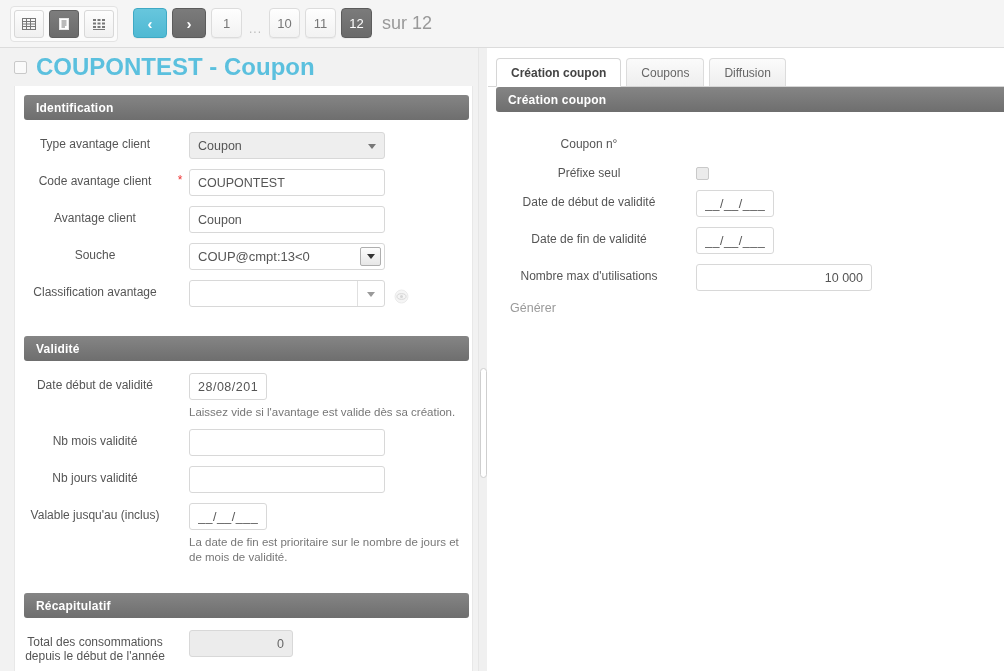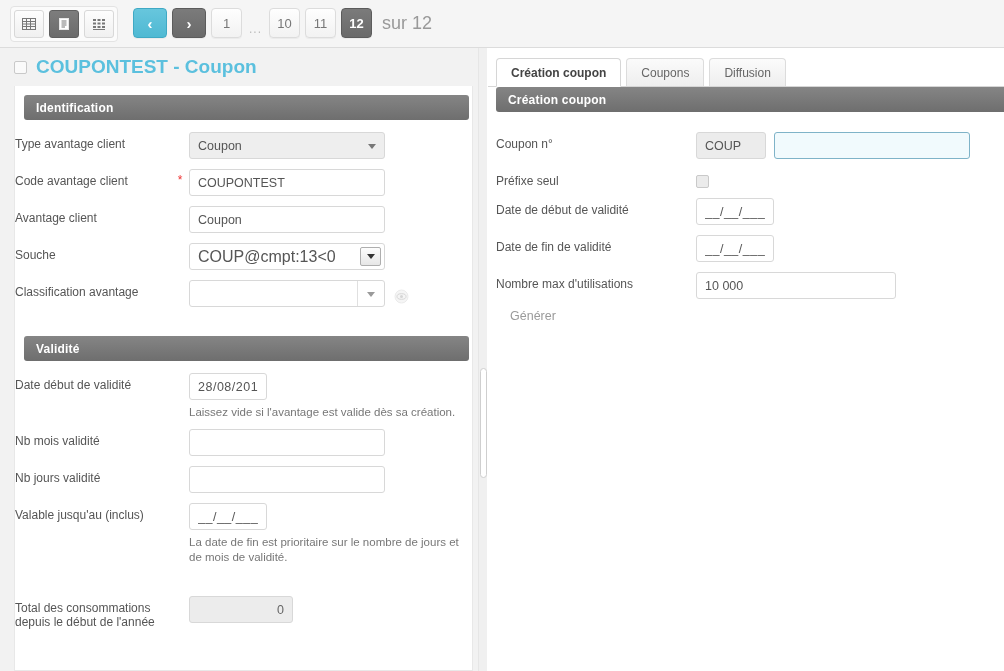--- a/index.html
+++ b/index.html
@@ -67,21 +67,21 @@
   }
   .pg.next {
     background: linear-gradient(#7b7b7b, #6a6a6a);
     border-color: #5c5c5c;
     color: #fff; font-size: 15px; font-weight: bold;
     width: 34px; min-width:34px;
   }
   .pg.current {
     background: linear-gradient(#7b7b7b, #6a6a6a);
     border-color: #5c5c5c;
-    color: #fff; font-weight: bold;
+    color: #fff; font-weight: normal;
   }
   .pg-ellipsis {
     color: #bbb; letter-spacing:1px; padding: 0 2px; font-size: 12px;
     align-self: flex-end; padding-bottom: 4px;
   }
   .pg-total {
     color: #999; font-size: 18px; margin-left: 5px;
   }
 
   
@@ -102,21 +102,21 @@
   #record-title-bar .cb {
     width: 13px; height: 13px;
     border: 1px solid #c9c9c9;
     background: #fafafa;
     border-radius: 2px;
     margin-right: 9px;
     cursor: pointer;
   }
   #record-title {
     color: #5bc0de;
-    font-size: 19px;
+    font-size: 24px;
     font-weight: bold;
   }
 
   .form-card {
     position: absolute; left: 14px; top: 38px;
     width: 459px;
     background: #fff;
     border: 1px solid #e8e8e8;
     border-top: none;
     min-height: 585px;
@@ -135,21 +135,21 @@
   }
   .rows { padding: 12px 0 10px 0; }
   .row {
     display: flex;
     align-items: flex-start;
     margin-bottom: 10px;
     padding: 0 12px 0 0;
   }
   .lbl {
     width: 160px;
-    text-align: left;
+    text-align: center;
     font-size: 12px;
     color: #555;
     padding-top: 5px;
     line-height: 14px;
     flex: 0 0 160px;
   }
   .req {
     color: #e33;
     width: 10px;
     flex: 0 0 10px;
@@ -198,21 +198,21 @@
     border-top: 5px solid #777;
   }
   .combo {
     width: 196px; height: 27px;
     border: 1px solid #d8d8d8;
     border-radius: 3px;
     background: #fff;
     position: relative;
     display: flex; align-items: center;
     padding: 0 30px 0 8px;
-    font-size: 16px;
+    font-size: 13px;
     color: #555;
   }
   .combo .btnbox {
     position: absolute; right: 3px; top: 3px;
     width: 21px; height: 19px;
     border: 1px solid #aeaeae;
     border-radius: 2px;
     background: linear-gradient(#fdfdfd, #e6e6e6);
     display: flex; align-items: center; justify-content: center;
     cursor: pointer;
@@ -330,21 +330,22 @@
   .inline { display: flex; align-items: center; }
   .chk {
     width: 13px; height: 13px;
     border: 1px solid #c9c9c9;
     background: #ebebeb;
     border-radius: 2px;
     margin-top: 6px;
     cursor: pointer;
   }
   .txt.num {
-    width: 200px;
+    width: 176px;
+    text-align: right;
   }
   .link-gen {
     margin-left: 14px;
     margin-top: 2px;
     font-size: 12.5px;
     color: #9a9a9a;
     cursor: pointer;
   }
 </style>
 </head>
@@ -511,20 +512,21 @@
       <div class="row">
         <div class="lbl">Valable jusqu'au (inclus)</div>
         <div class="nospace"></div>
         <div class="ctl">
           <input class="txt date" type="text" value="__/__/____" style="">
         </div>
       </div>
       <div class="hint">La date de fin est prioritaire sur le nombre de jours et de mois de validité.</div>
     </div>
 
+    <div class="sect-header">Récapitulatif</div>
     <div class="rows">
       <div class="row">
         <div class="lbl">Total des consommations depuis le début de l'année</div>
         <div class="nospace"></div>
         <div class="ctl">
           <input class="txt readonly num" style="text-align: right; width: 104px;" type="text" readonly="" value="0">
         </div>
       </div>
     </div>
 
@@ -544,24 +546,20 @@
   </div>
 
   <div id="right-card">
     <div class="sect-header wide" style="margin:0;width:996px;">Création coupon</div>
 
     <div id="right-rows">
 
       <div class="row right">
         <div class="lbl">Coupon n°</div>
         <div class="nospace"></div>
-        <div class="ctl inline">
-          <input class="txt prefix" type="text" readonly="" value="COUP" style="">
-          <input class="txt focused" type="text" value="" style="">
-        </div>
       </div>
 
       <div class="row right">
         <div class="lbl">Préfixe seul</div>
         <div class="nospace"></div>
         <div class="ctl">
           <div class="chk"></div>
         </div>
       </div>
 

